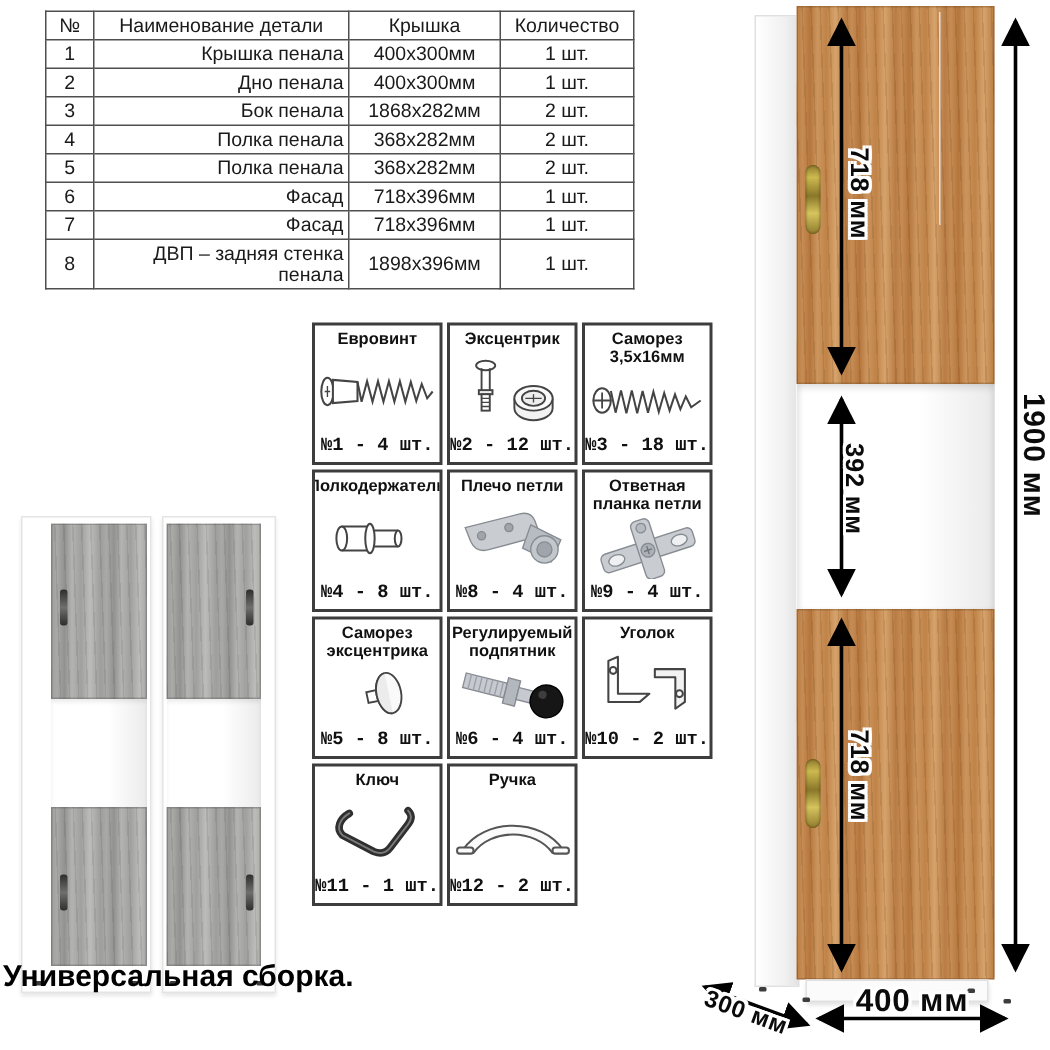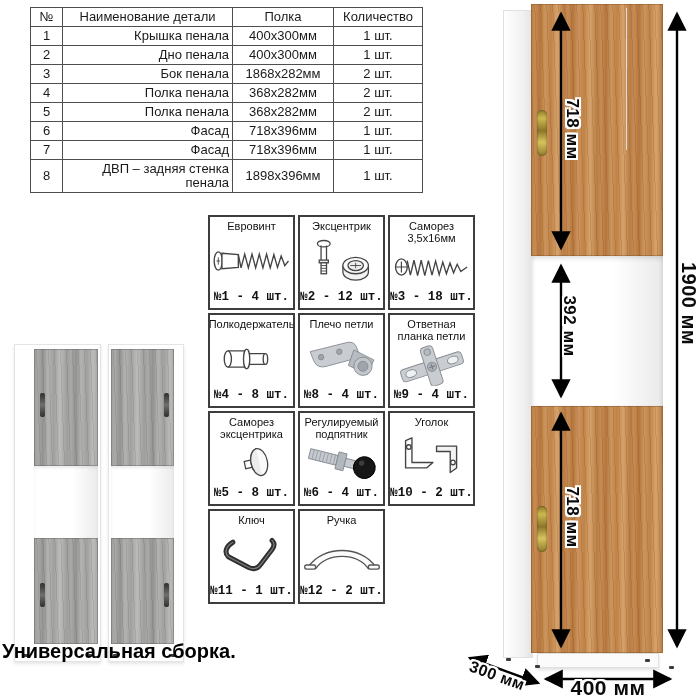--- a/index.html
+++ b/index.html
@@ -11,21 +11,21 @@
   #parts-table th,#parts-table td{border:1px solid #4f4f4f;font-size:13px;line-height:14px;
       padding:2px 3px;text-align:center;font-weight:normal;color:#1a1a1a;background:#fff;}
   #parts-table td.name{text-align:right;padding-left:5px;}
   #parts-table tr{height:18px;}
 
   
   #hw-grid{position:absolute;left:208px;top:215px;display:grid;
       grid-template-columns:repeat(3,87px);grid-auto-rows:95px;gap:3px;}
   .hw-cell{border:2px solid #3d3d3d;background:#fff;display:flex;flex-direction:column;
       align-items:center;justify-content:space-between;overflow:hidden;}
-  .hw-title{font-size:11px;font-weight:normal;line-height:12px;text-align:center;margin-top:3px;padding:0 1px;}
+  .hw-title{font-size:11px;font-weight:bold;line-height:12px;text-align:center;margin-top:3px;padding:0 1px;}
   .hw-icon{flex:1;display:flex;align-items:center;justify-content:center;width:100%;}
   .hw-count{font-size:12.5px;font-weight:bold;margin-bottom:4px;font-family:Liberation Mono, monospace;}
 
   
   .wood{background:
       repeating-linear-gradient(88deg, rgba(90,50,10,.14) 0 1px, rgba(0,0,0,0) 1px 6px),
       repeating-linear-gradient(90deg,#b97c44 0px,#c68c54 4px,#b5763c 9px,#cc955e 14px,
         #c08348 20px,#d6a36c 26px,#b97c44 33px);
       box-shadow:inset 0 0 0 1px rgba(110,70,30,.35);}
   .graywood{background:
@@ -55,21 +55,21 @@
       border:1px solid #e0e0e0;box-shadow:0 2px 3px rgba(0,0,0,.12);}
   .foot{width:5px;height:3px;background:#3c3c3c;border-radius:1px;}
   #mc-arrows{left:0;top:0;pointer-events:none;}
   .dim-label{font-weight:bold;color:#0b0b0b;text-align:center;letter-spacing:.5px;
       text-shadow:-2px -2px 0 #fff,2px -2px 0 #fff,-2px 2px 0 #fff,2px 2px 0 #fff,
                   0 -2px 0 #fff,0 2px 0 #fff,-2px 0 0 #fff,2px 0 0 #fff;}
   #lbl-718-top{left:92px;top:119px;width:80px;font-size:17px;transform:rotate(90deg);}
   #lbl-392{left:89px;top:316px;width:80px;font-size:17px;transform:rotate(90deg);}
   #lbl-718-bot{left:92px;top:507px;width:80px;font-size:17px;transform:rotate(90deg);}
   #lbl-1900{left:203px;top:292px;width:90px;font-size:20px;transform:rotate(90deg);}
-  #lbl-400{left:118px;top:676px;width:100px;font-size:21px;}
+  #lbl-400{left:118px;top:656px;width:100px;font-size:21px;}
   #lbl-300{left:17px;top:667px;width:80px;font-size:16px;transform:rotate(20deg);}
 
   
   .mini-cab{position:absolute;top:344px;height:316px;background:#ffffff;border:1px solid #e4e4e4;
       box-shadow:0 2px 3px rgba(0,0,0,.10);}
   .mini-cab *{position:absolute;}
   #cabA{left:14px;width:85px;}
   #cabB{left:108px;width:74px;}
   .mini-door{box-shadow:inset 0 0 0 1px rgba(90,90,90,.4);}
   .mini-niche{background:linear-gradient(90deg,#ffffff 60%,#ebebeb);
@@ -89,21 +89,21 @@
     <colgroup>
         <col style="width:32px">
         <col style="width:170px">
         <col style="width:101px">
         <col style="width:89px">
       </colgroup>
     <tbody>
         <tr>
       <th>№</th>
       <th>Наименование детали</th>
-      <th>Полка</th>
+      <th>Крышка</th>
       <th>Количество</th>
     </tr>
     <tr>
       <td>1</td>
       <td class="name">Крышка пенала</td>
       <td>400х300мм</td>
       <td>1 шт.</td>
     </tr>
     <tr>
       <td>2</td>

